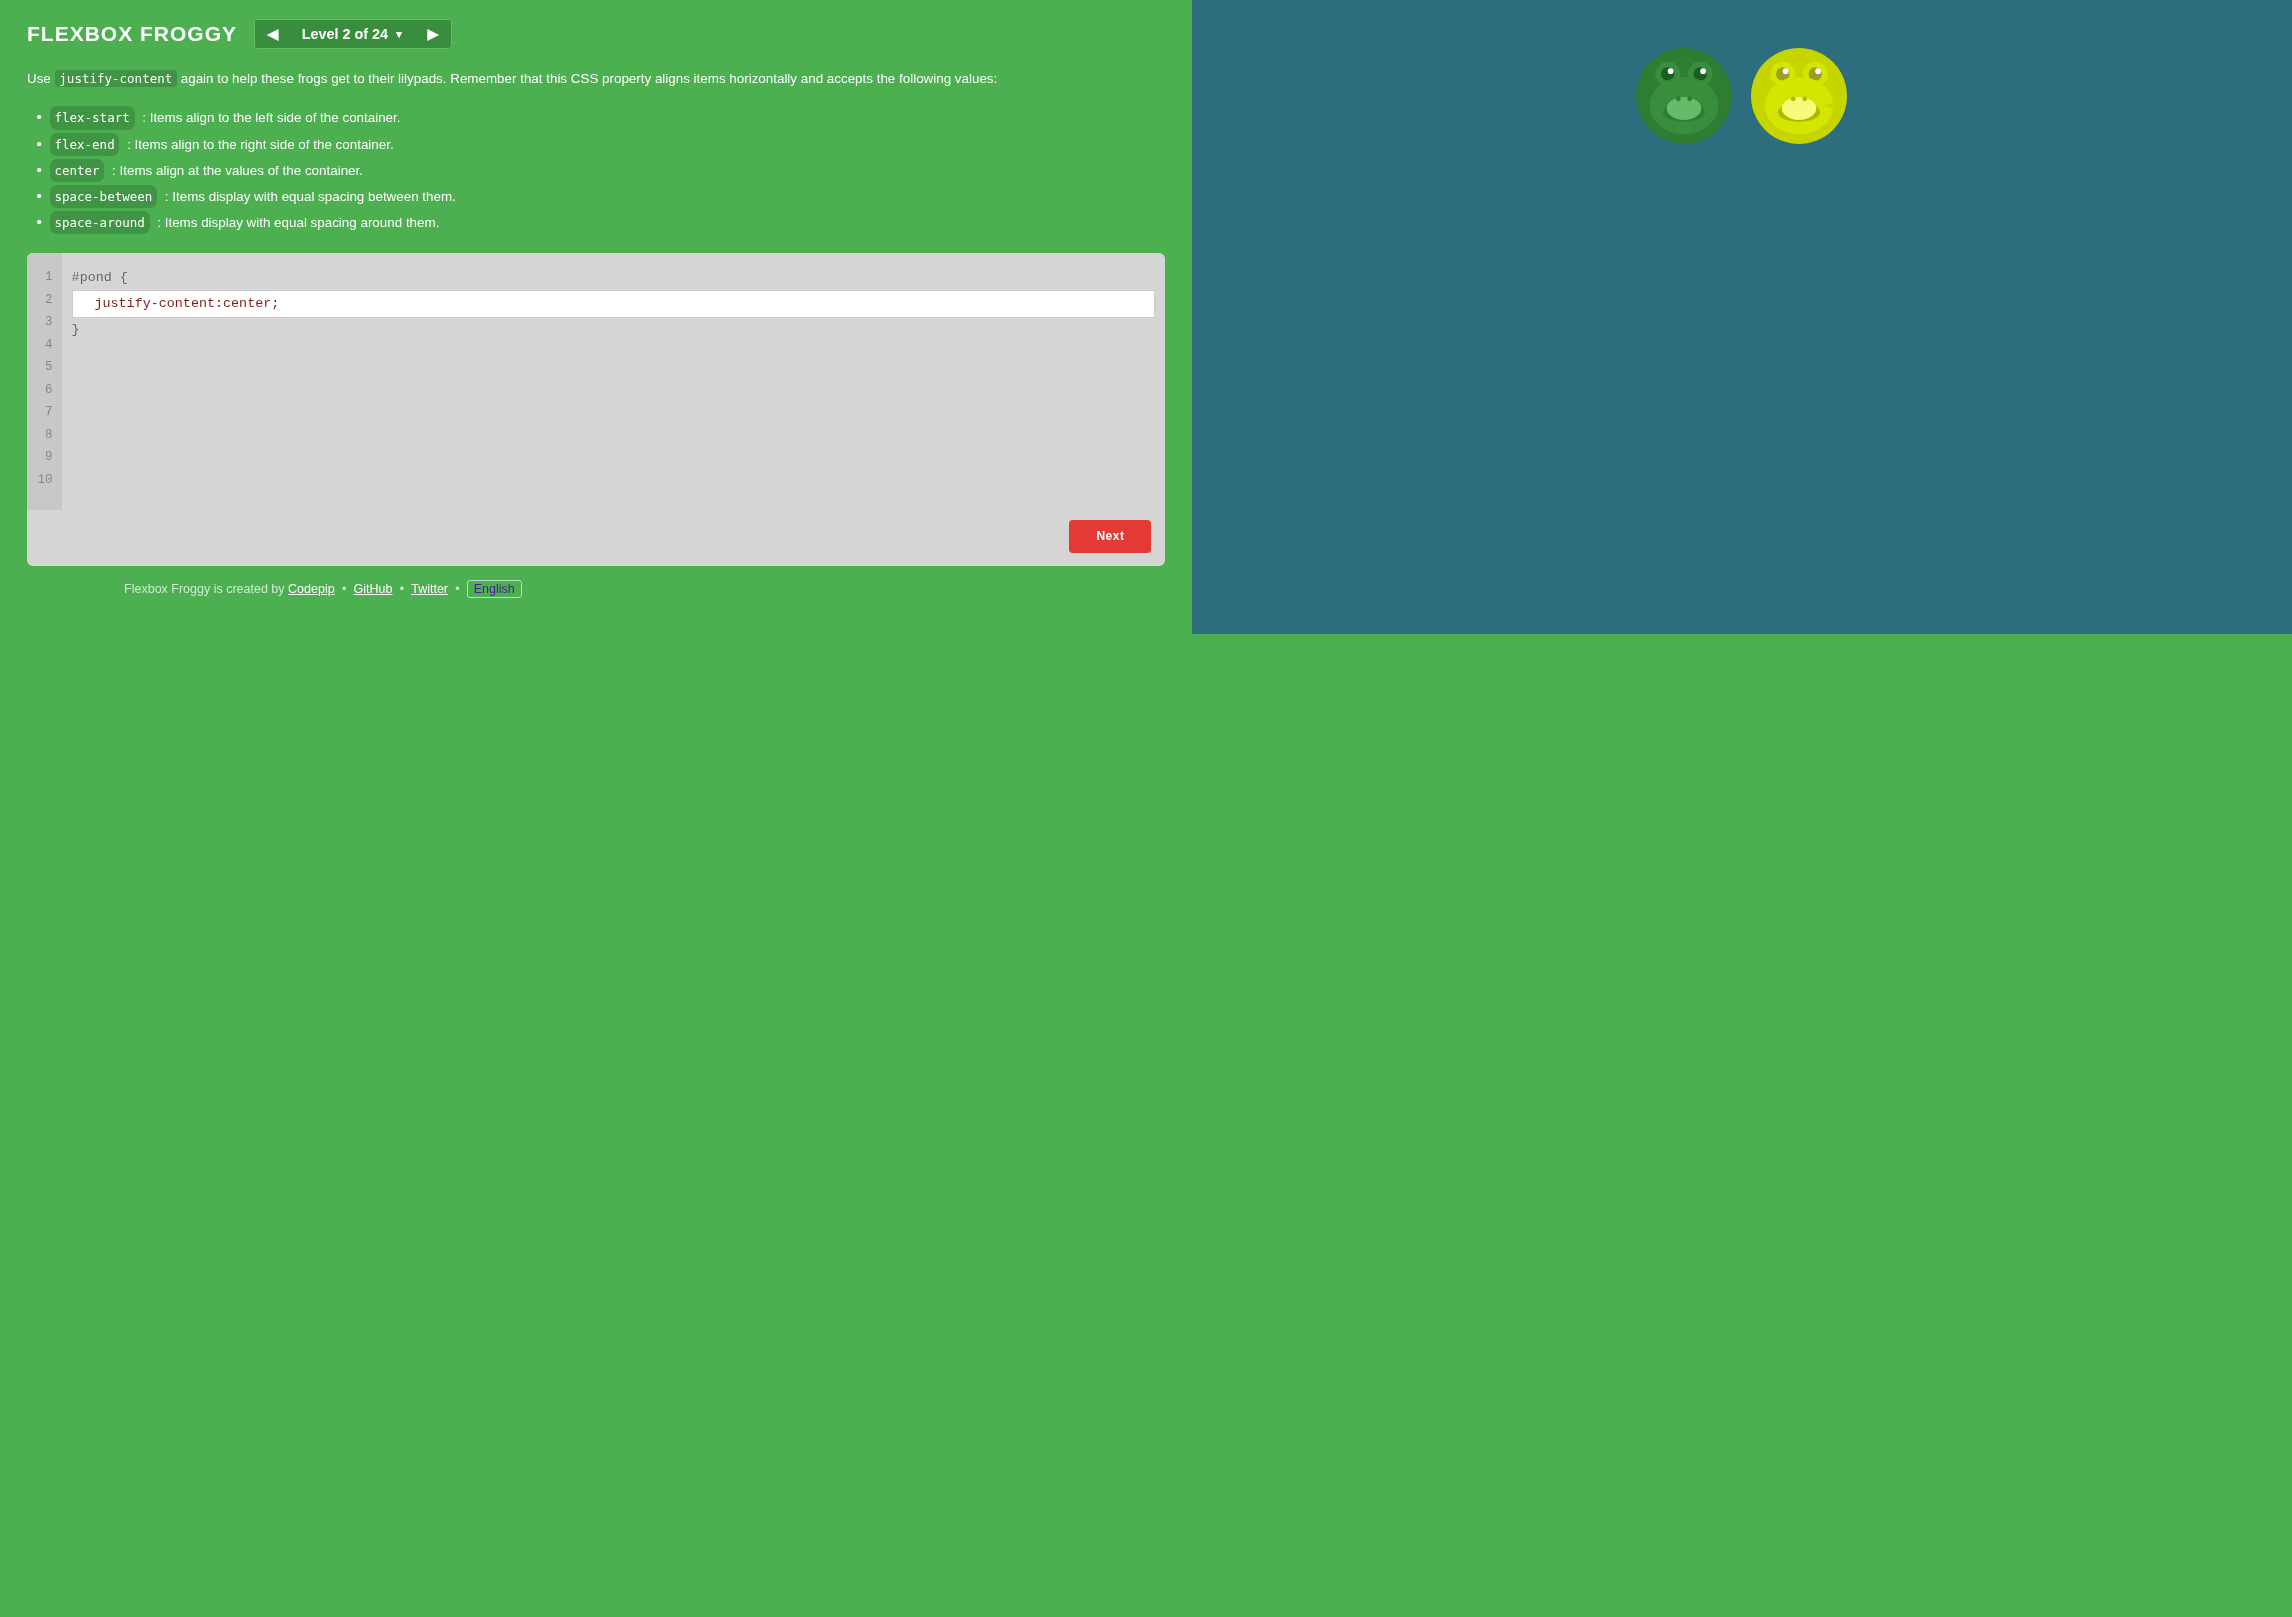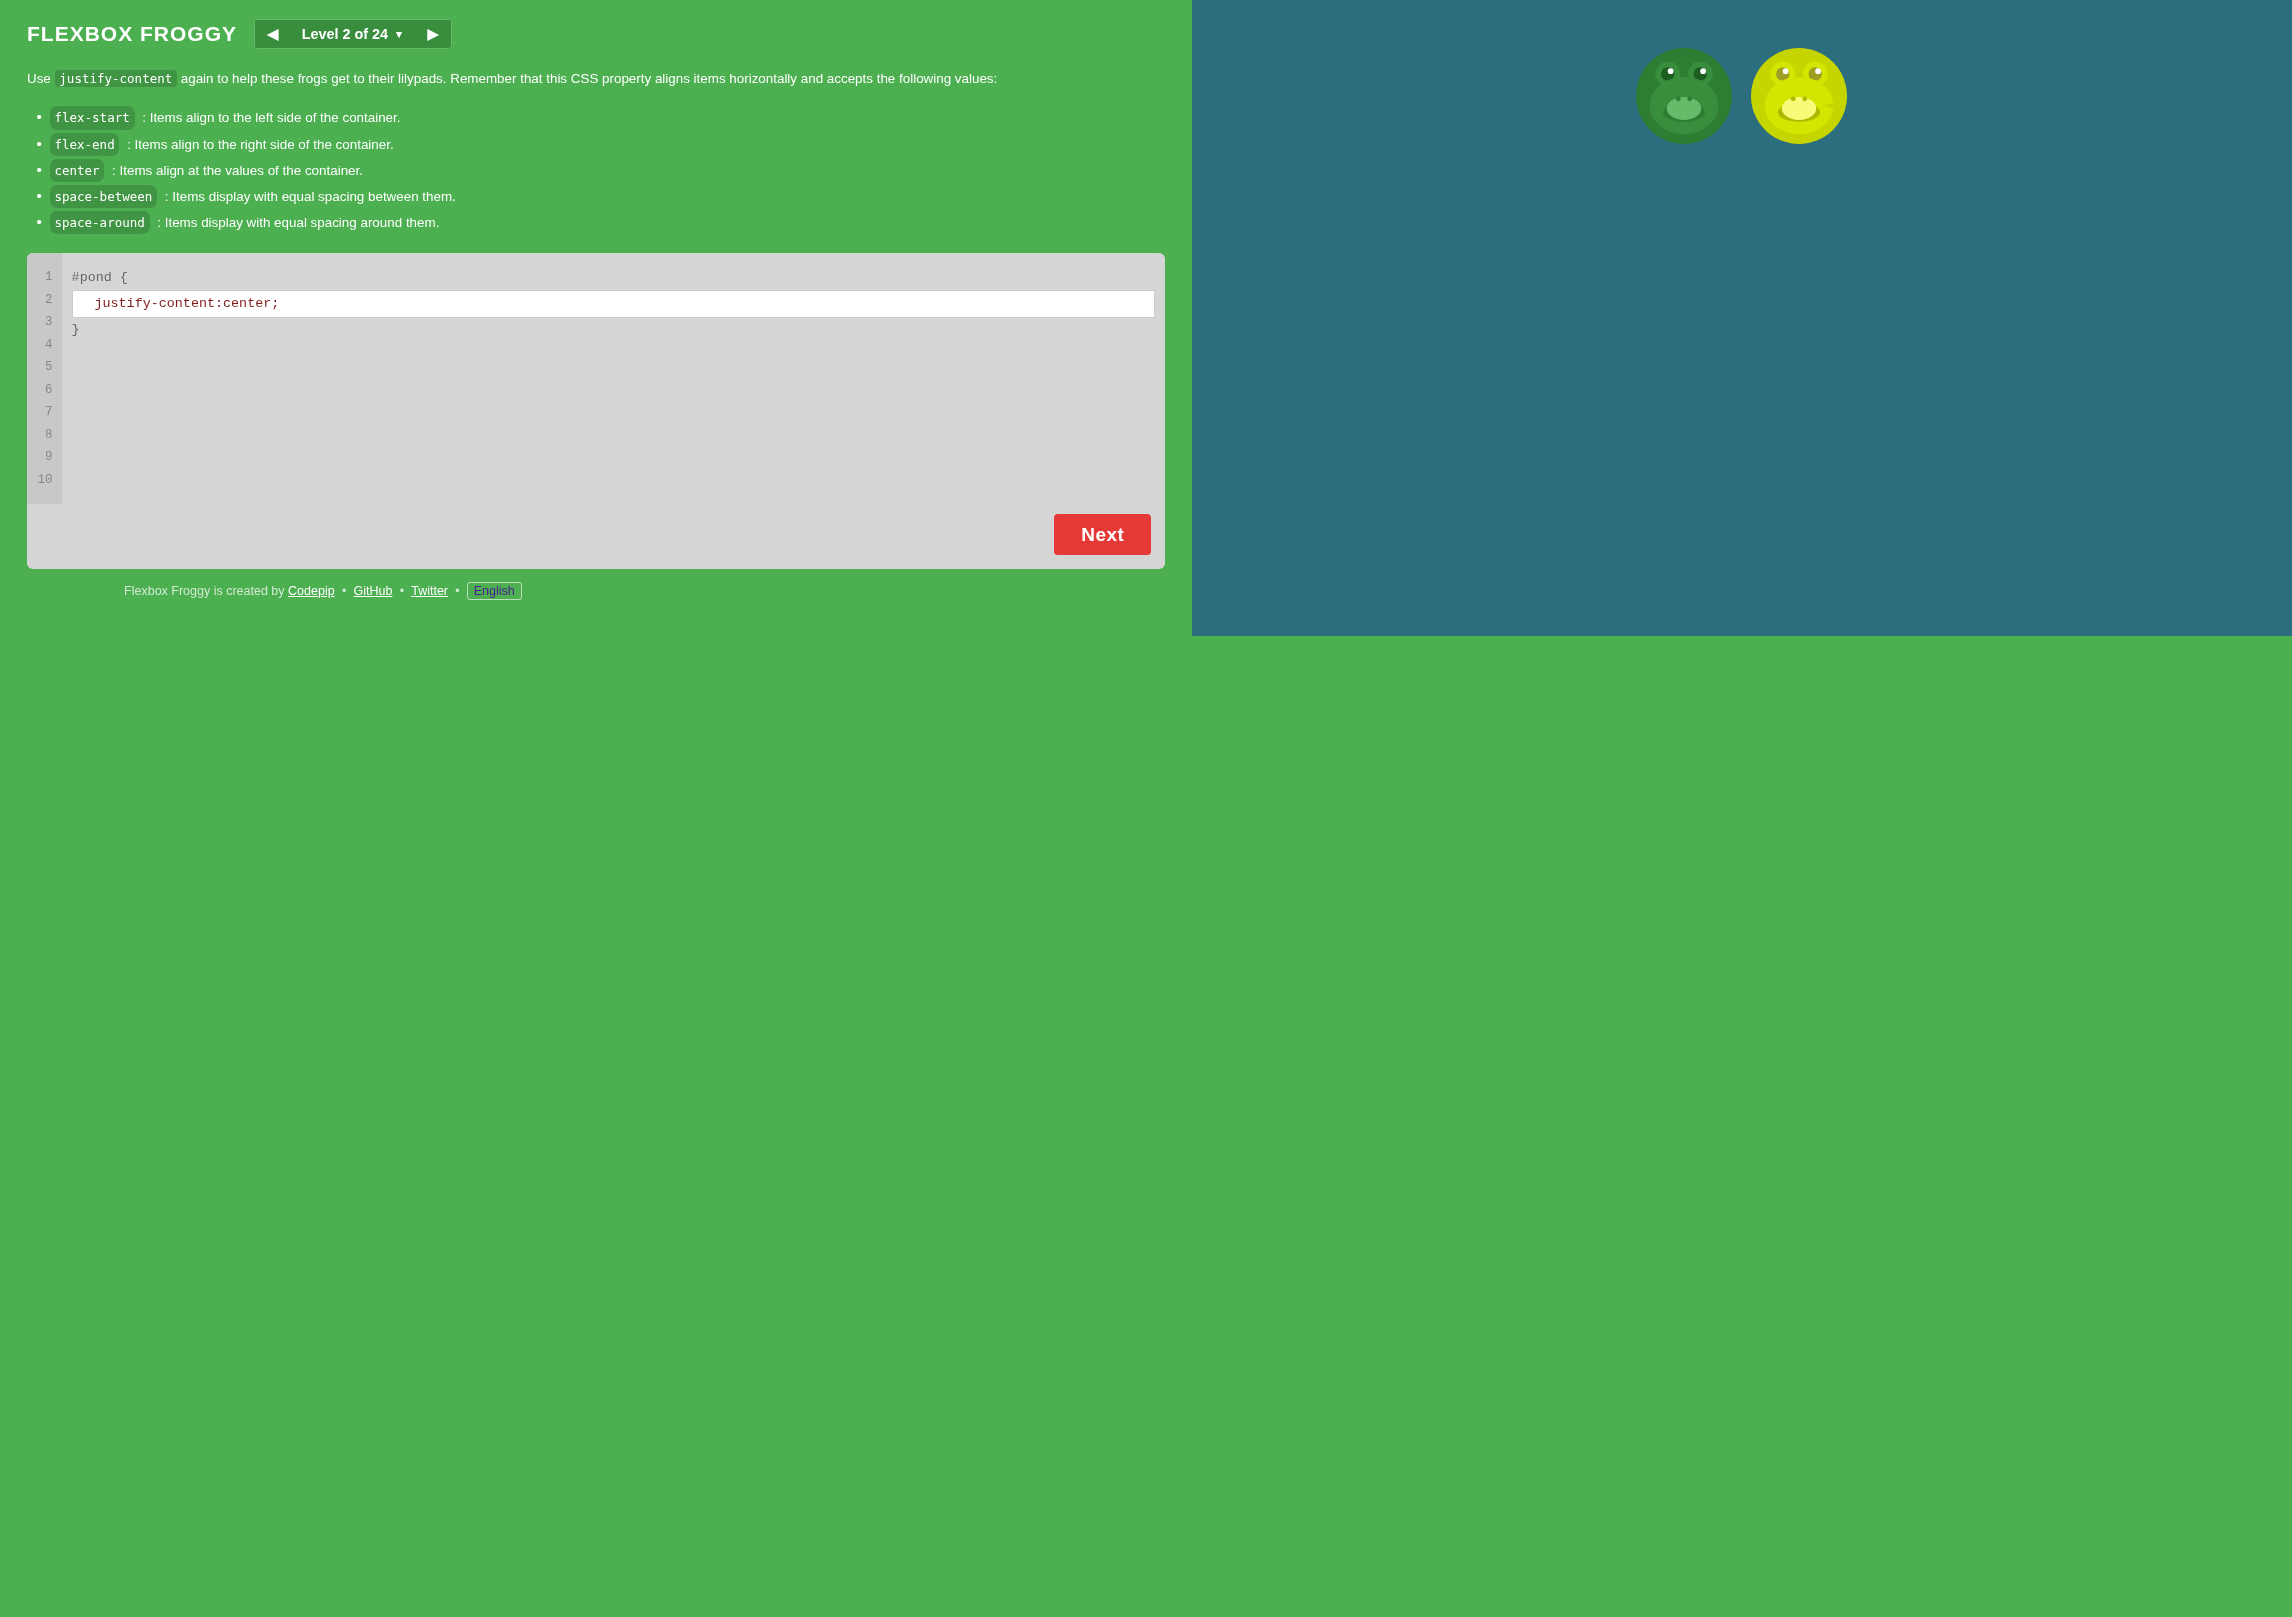--- a/index.html
+++ b/index.html
@@ -179,21 +179,21 @@
       display: flex;
       justify-content: flex-end;
       padding: 9.6px 13.4px 13.4px 13.4px;
     }
     .next-button {
       background-color: #e53935;
       color: #fff;
       border: none;
       border-radius: 3.8px;
       padding: 9.6px 27px;
-      font-size: 19px;
+      font-size: 12px;
       font-weight: 700;
       cursor: pointer;
       letter-spacing: 0.5px;
     }
     .footer {
       background-color: #4caf50;
       padding: 13.4px 27px 17.3px 27px;
       text-align: center;
       color: rgba(255,255,255,0.75);
       font-size: 12.5px;

